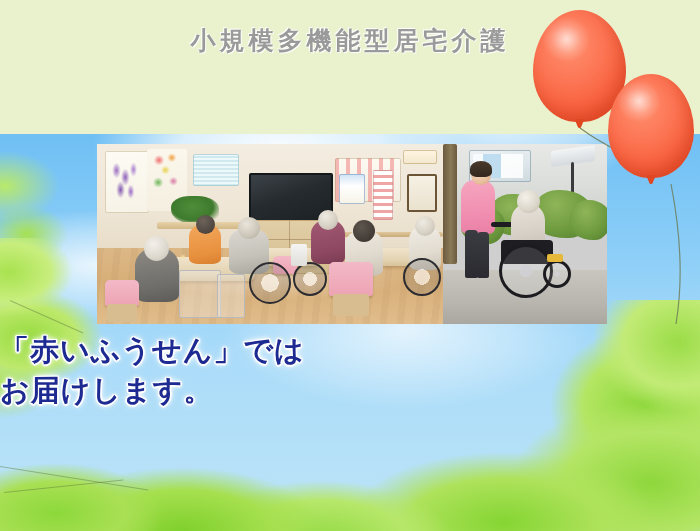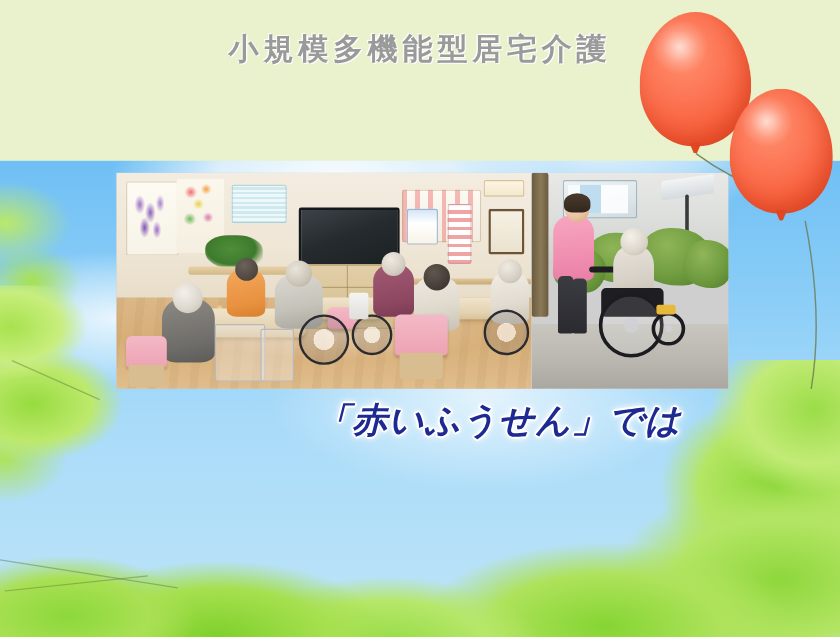--- a/index.html
+++ b/index.html
@@ -289,34 +289,33 @@
     border-radius: 50%;
     background: radial-gradient(circle, rgba(210,210,215,.85) 0 18%, rgba(255,255,255,.12) 19% 100%);
   }
 
   
   .message {
     position: absolute;
     left: 0; top: 330px;
     width: 568px;
     z-index: 7;
-    text-align: right;
+    text-align: left;
     font-family: "DejaVu Sans", "Liberation Sans", sans-serif;
     font-weight: 700;
     font-size: 29px;
     line-height: 40px;
     color: #1d2a91;
     letter-spacing: 1px;
     text-shadow:
        0 0 5px #ffffff,  0 0 5px #ffffff,  0 0 9px #ffffff,
        1.5px 0 0 #ffffff, -1.5px 0 0 #ffffff,
        0 1.5px 0 #ffffff, 0 -1.5px 0 #ffffff,
        1.2px 1.2px 0 #ffffff, -1.2px 1.2px 0 #ffffff,
        1.2px -1.2px 0 #ffffff, -1.2px -1.2px 0 #ffffff;
-    font-style: italic;
   }
   .message .line { display: block; white-space: nowrap; }
 </style>
 </head>
 <body>
 
 <div class="banner">
 
   <div class="bg-sky"></div>
   <div class="foliage foliage-topleft"></div>
@@ -484,15 +483,16 @@
                   background:radial-gradient(circle at 38% 32%, #f4f1ea 0%, #dcd6ca 58%, #bfb8aa 100%);"></div>
       <div class="wc-frame" style="left:58px; top:96px; width:52px; height:24px; border-radius:4px;"></div>
       <div class="wc-wheel" style="left:56px; top:100px; width:48px; height:48px;"></div>
       <div class="wc-wheel" style="left:100px; top:116px; width:22px; height:22px;"></div>
       <div class="wall-art" style="left:104px; top:110px; width:16px; height:8px; background:#e6b93a; border-radius:2px;"></div>
     </div>
   </div>
 
   <div class="message">
     <span class="line">「赤いふうせん」では</span>
+    <span class="line">お届けします。</span>
   </div>
 
 </div>
 
 </body></html>

